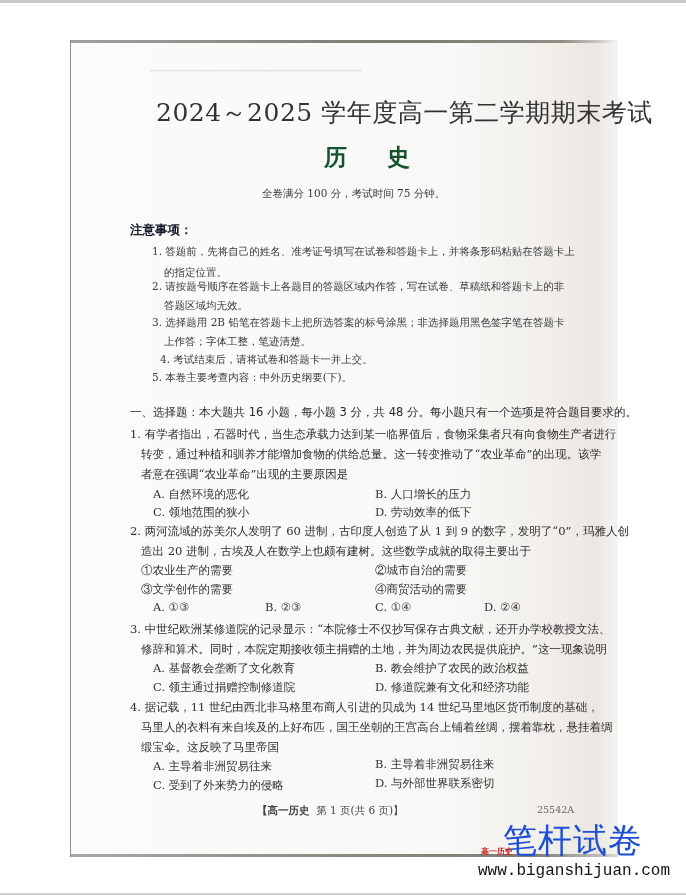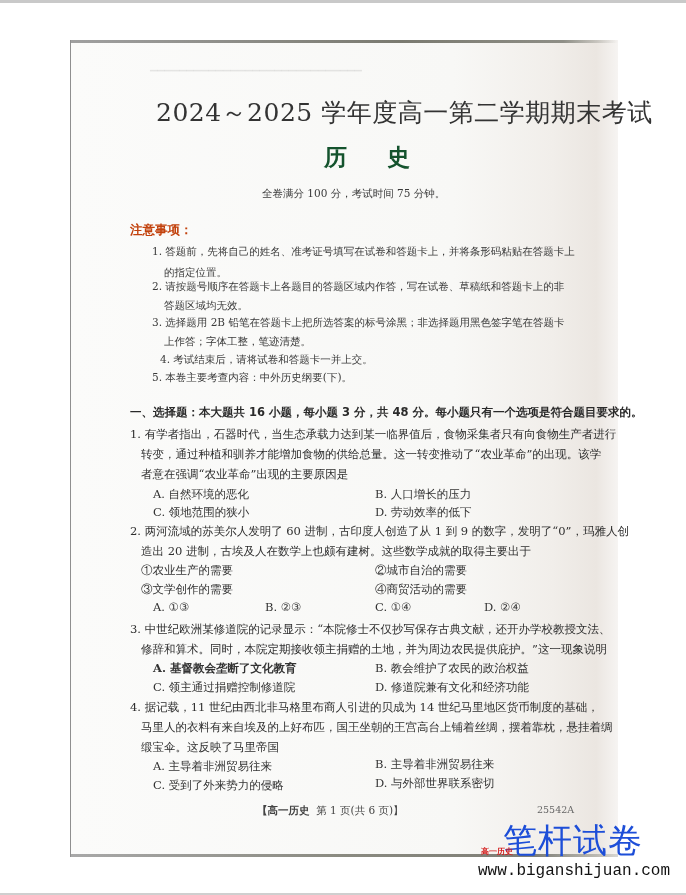--- a/index.html
+++ b/index.html
@@ -24,24 +24,24 @@
     background: linear-gradient(90deg, #a8a8a8, #8a8a80 50%, #7e7e76 85%, rgba(150,150,140,0.3)); }
 
   .abs { position: absolute; white-space: nowrap; }
 
   .title { left: 156px; top: 96px; font-size: 25px; letter-spacing: 0.5px; color: #333; font-family: "DejaVu Serif", serif; text-align: center; }
   .subject { left: 292px; top: 142px; font-size: 23px; font-weight: bold; font-family: "DejaVu Sans", sans-serif; color: #14532d; letter-spacing: 0; margin-left: 32px; }
   .subject span { display: inline-block; }
   .subject .gap { width: 40px; }
   .score { left: 262px; top: 187px; font-size: 10.5px; color: #3a3a3a; }
 
-  .notice-head { left: 130px; top: 222px; font-size: 12.5px; font-weight: bold; font-family: "DejaVu Sans", sans-serif; color: #c2410c; }
+  .notice-head { left: 130px; top: 222px; font-size: 12.5px; font-weight: bold; font-family: "DejaVu Sans", sans-serif; color: #0f172a; }
   .note { font-size: 10.5px; color: #3a3a3a; }
 
-  .sec-head { left: 130px; top: 405px; font-size: 11.5px; font-weight: bold; font-family: "DejaVu Sans", sans-serif; color: #2a2a2a; }
+  .sec-head { left: 130px; top: 405px; font-size: 11.5px; font-weight: normal; font-family: "DejaVu Sans", sans-serif; color: #2a2a2a; }
   .q { font-size: 11.5px; color: #2e2e2e; }
   .opt { font-size: 11.5px; color: #333; }
 
   .footer { left: 257px; top: 804px; font-size: 10.5px; color: #444; }
   .footer b { font-family: "DejaVu Sans", sans-serif; }
   .code { left: 537px; top: 804px; font-size: 9.5px; color: #666; }
 
   .wm-cn { left: 503px; top: 818px; font-size: 34px; font-family: "DejaVu Sans", sans-serif; color: #1d4ed8; letter-spacing: 1px; }
   .wm-red { left: 481px; top: 846px; font-size: 8px; color: #d42020; font-weight: bold; font-family: "DejaVu Sans", sans-serif; }
   .wm-url { left: 478px; top: 862px; font-size: 16px; font-family: "Liberation Mono", "DejaVu Sans Mono", monospace; color: #111; }
@@ -92,21 +92,21 @@
 <div class="abs opt" style="left:375px; top:563px;">②城市自治的需要</div>
 <div class="abs opt" style="left:141px; top:582px;">③文学创作的需要</div>
 <div class="abs opt" style="left:375px; top:582px;">④商贸活动的需要</div>
 <div class="abs opt" style="left:153px; top:600px;">A. ①③</div>
 <div class="abs opt" style="left:265px; top:600px;">B. ②③</div>
 <div class="abs opt" style="left:375px; top:600px;">C. ①④</div>
 <div class="abs opt" style="left:484px; top:600px;">D. ②④</div>
 
 <div class="abs q" style="left:130px; top:622px;">3. 中世纪欧洲某修道院的记录显示：“本院修士不仅抄写保存古典文献，还开办学校教授文法、</div>
 <div class="abs q" style="left:141px; top:642px;">修辞和算术。同时，本院定期接收领主捐赠的土地，并为周边农民提供庇护。”这一现象说明</div>
-<div class="abs opt" style="left:153px; top:661px;font-weight:bold;">A. 基督教会垄断了文化教育</div>
+<div class="abs opt" style="left:153px; top:661px;">A. 基督教会垄断了文化教育</div>
 <div class="abs opt" style="left:375px; top:661px;">B. 教会维护了农民的政治权益</div>
 <div class="abs opt" style="left:153px; top:680px;">C. 领主通过捐赠控制修道院</div>
 <div class="abs opt" style="left:375px; top:680px;">D. 修道院兼有文化和经济功能</div>
 
 <div class="abs q" style="left:130px; top:700px;">4. 据记载，11 世纪由西北非马格里布商人引进的贝成为 14 世纪马里地区货币制度的基础，</div>
 <div class="abs q" style="left:141px; top:720px;">马里人的衣料有来自埃及的上好布匹，国王坐朝的王宫高台上铺着丝绸，摆着靠枕，悬挂着绸</div>
 <div class="abs q" style="left:141px; top:740px;">缎宝伞。这反映了马里帝国</div>
 <div class="abs opt" style="left:153px; top:759px;">A. 主导着非洲贸易往来</div>
 <div class="abs opt" style="left:375px; top:757px;">B. 主导着非洲贸易往来</div>
 <div class="abs opt" style="left:153px; top:778px;">C. 受到了外来势力的侵略</div>

